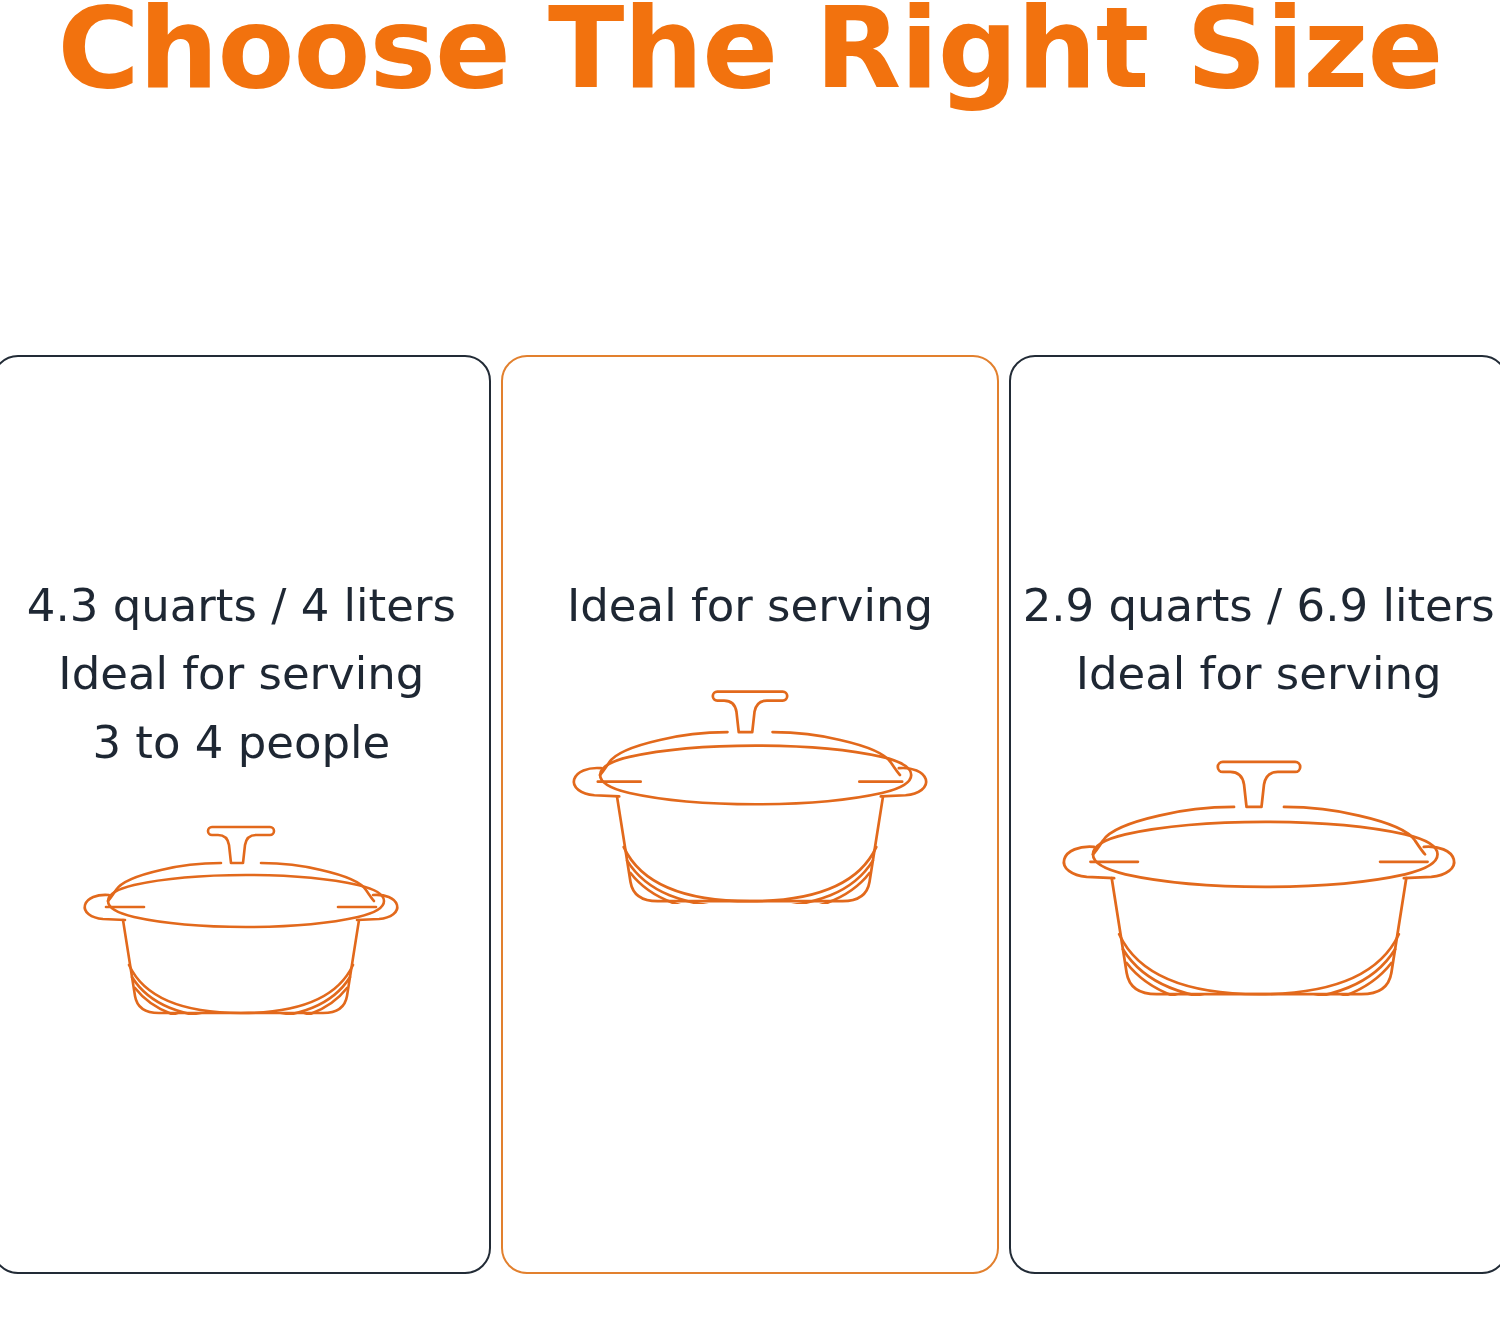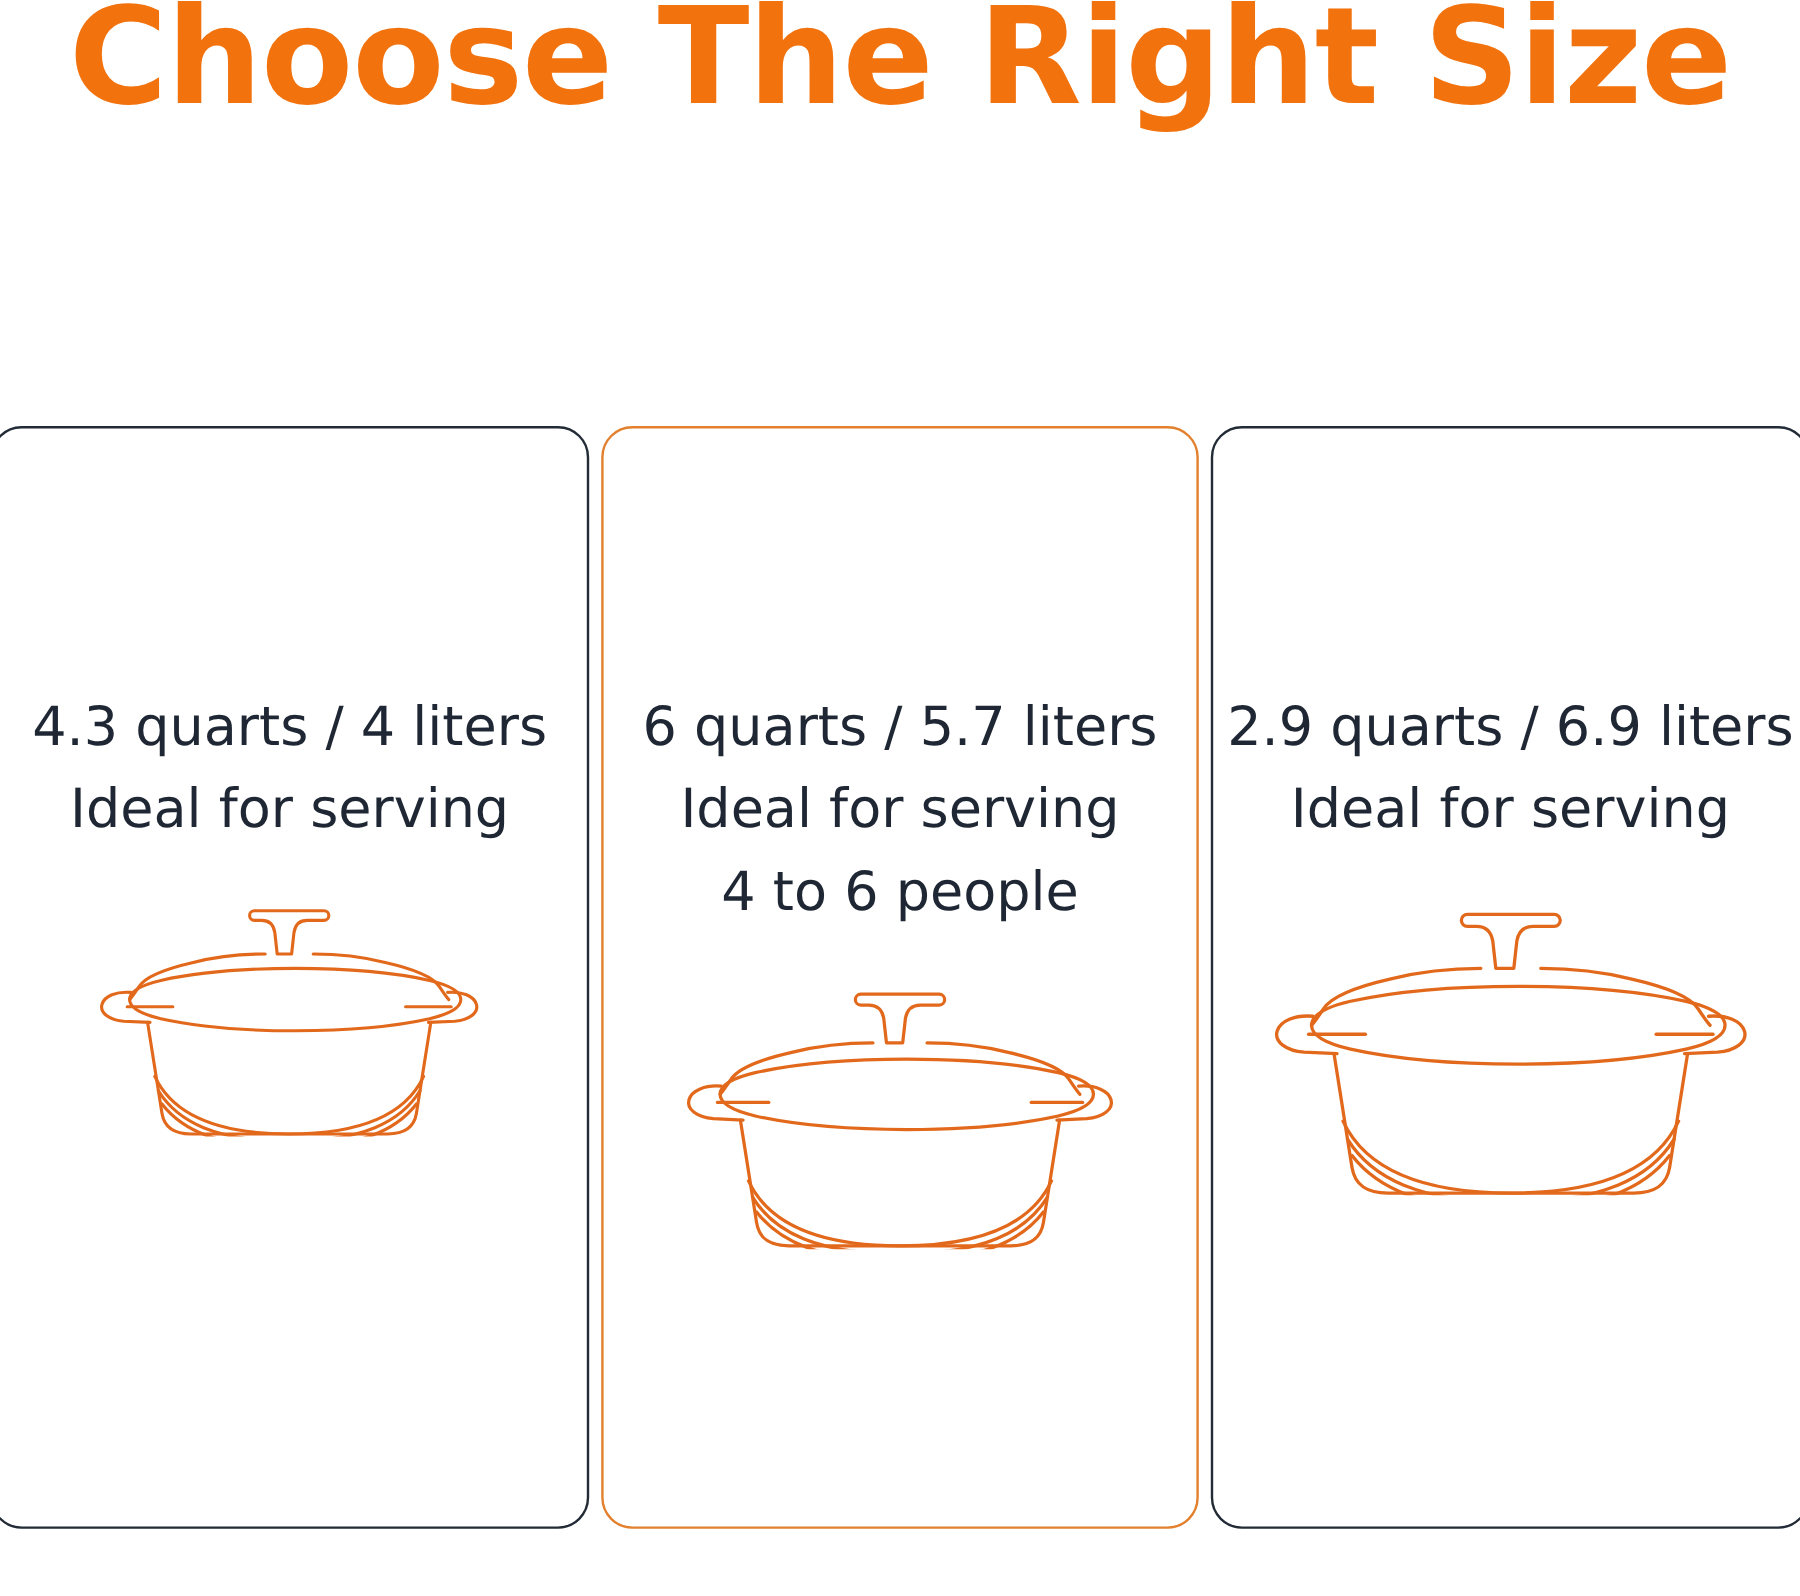--- a/index.html
+++ b/index.html
@@ -97,20 +97,21 @@
 <body>
 
 <div id="page-title">Choose The Right Size</div>
 
 <div id="cards">
 
   <div class="card card-first">
     <div class="card-text">
       <span class="line">4.3 quarts / 4 liters</span>
       <span class="line">Ideal for serving</span>
+      <span class="line">3 to 4 people</span>
     </div>
     <div class="pot-wrap">
       <svg class="pot-svg pot-s1" viewBox="0 0 330 200">
         <g fill="none" stroke="#E2691C" stroke-width="2.6" stroke-linecap="round" stroke-linejoin="round">
 
           <path d="M136 12 h58 a4 4 0 0 1 0 8 h-14 c-7 0 -10 4 -11 10 l-2 18 h-4 -2 -2 -4 l-2 -18 c-1 -6 -4 -10 -11 -10 h-6 a4 4 0 0 1 0 -8 z"></path>
 
           <path d="M145 48 c-18 0 -40 2 -60 7 c-22 5 -40 12 -45 20 c-4 6 -6 9 -8 11"></path>
           <path d="M185 48 c18 0 40 2 60 7 c22 5 40 12 45 20 c4 6 6 9 8 11"></path>
 
@@ -127,23 +128,21 @@
           <path d="M53 150 c14 30 48 48 112 48 c64 0 98 -18 112 -48"></path>
           <path d="M56 162 c16 26 48 42 109 42 c61 0 93 -16 109 -42"></path>
           <path d="M59 173 c17 22 47 36 106 36 c59 0 89 -14 106 -36"></path>
         </g>
       </svg>
     </div>
   </div>
 
   <div class="card is-highlighted">
     <div class="card-text">
-      <span class="line">6 quarts / 5.7 liters</span>
       <span class="line">Ideal for serving</span>
-      <span class="line">4 to 6 people</span>
     </div>
     <div class="pot-wrap">
       <svg class="pot-svg pot-s2" viewBox="0 0 330 200">
         <g fill="none" stroke="#E2691C" stroke-width="2.4" stroke-linecap="round" stroke-linejoin="round">
           <path d="M136 12 h58 a4 4 0 0 1 0 8 h-14 c-7 0 -10 4 -11 10 l-2 18 h-4 -2 -2 -4 l-2 -18 c-1 -6 -4 -10 -11 -10 h-6 a4 4 0 0 1 0 -8 z"></path>
           <path d="M145 48 c-18 0 -40 2 -60 7 c-22 5 -40 12 -45 20 c-4 6 -6 9 -8 11"></path>
           <path d="M185 48 c18 0 40 2 60 7 c22 5 40 12 45 20 c4 6 6 9 8 11"></path>
           <path d="M32 86 c0 -7 9 -12 26 -16 c27 -6 66 -10 112 -10 c46 0 85 4 112 10 c17 4 26 9 26 16 c0 7 -9 12 -26 16 c-27 6 -66 10 -112 10 c-46 0 -85 -4 -112 -10 c-17 -4 -26 -9 -26 -16 z"></path>
           <path d="M33 80 c-12 -1 -22 3 -24 10 c-2 7 6 13 18 14 l22 1"></path>
           <path d="M30 92 h38"></path>

